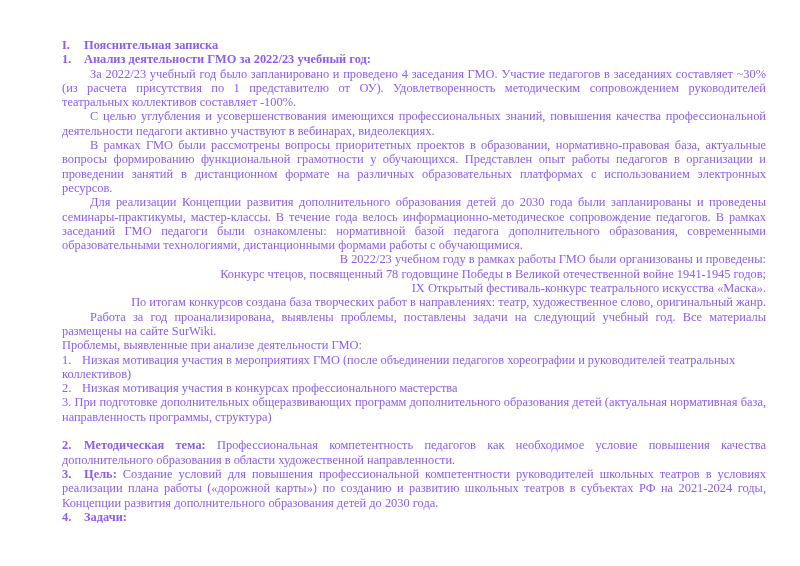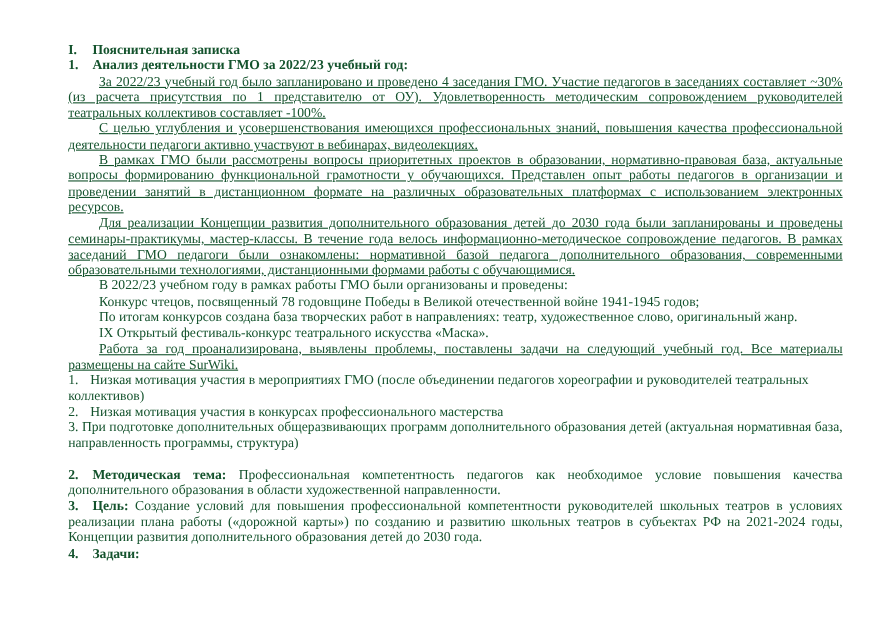--- a/index.html
+++ b/index.html
@@ -1,29 +1,29 @@
 <!DOCTYPE html>
 <html><head>
 <meta charset="utf-8">
 <style>
   html, body { margin: 0; padding: 0; background: #ffffff; }
   body { width: 800px; height: 566px; overflow: hidden; position: relative; }
   .page {
     position: absolute; left: 62px; top: 38px; width: 704px;
     font-family: "Liberation Serif", "DejaVu Serif", serif;
-    font-size: 12.4px; line-height: 14.3px; color: #14532d;
+    font-size: 12.4px; line-height: 14.3px; color: #8b5cf6;
   }
   .line { display: block; }
-  .indent { text-indent: 28px; text-decoration: underline; }
+  .indent { text-indent: 28px; }
   .para { text-align: justify; }
   .head { font-weight: bold; }
   .num { display: inline-block; width: 20px; }
   .numb { display: inline-block; width: 22px; font-weight: bold; }
   .blank { height: 14.3px; }
-  .plain-indent { padding-left: 28px; }
+  .plain-indent { padding-left: 28px; text-align: right; }
   b { font-weight: bold; }
 </style>
 </head>
 <body>
 
 <div class="page">
 
   <div class="line head">
     <span class="numb">I.</span><span>Пояснительная записка</span>
   </div>
@@ -31,25 +31,26 @@
     <span class="numb">1.</span><span>Анализ деятельности ГМО за 2022/23 учебный год:</span>
   </div>
 
   <div class="para indent">За 2022/23 учебный год было запланировано и проведено 4 заседания ГМО. Участие педагогов в заседаниях составляет ~30% (из расчета присутствия по 1 представителю от ОУ). Удовлетворенность методическим сопровождением руководителей театральных коллективов составляет -100%.</div>
   <div class="para indent">С целью углубления и усовершенствования имеющихся профессиональных знаний, повышения качества профессиональной деятельности педагоги активно участвуют в вебинарах, видеолекциях.</div>
   <div class="para indent">В рамках ГМО были рассмотрены вопросы приоритетных проектов в образовании, нормативно-правовая база, актуальные вопросы формированию функциональной грамотности у обучающихся. Представлен опыт работы педагогов в организации и проведении занятий в дистанционном формате на различных образовательных платформах с использованием электронных ресурсов.</div>
   <div class="para indent">Для реализации Концепции развития дополнительного образования детей до 2030 года были запланированы и проведены семинары-практикумы, мастер-классы. В течение года велось информационно-методическое сопровождение педагогов. В рамках заседаний ГМО педагоги были ознакомлены: нормативной базой педагога дополнительного образования, современными образовательными технологиями, дистанционными формами работы с обучающимися.</div>
 
   <div class="line plain-indent">В 2022/23 учебном году в рамках работы ГМО были организованы и проведены:</div>
   <div class="line plain-indent">Конкурс чтецов, посвященный 78 годовщине Победы в Великой отечественной войне 1941-1945 годов;</div>
+  <div class="line plain-indent">IX Открытый  фестиваль-конкурс театрального искусства «Маска».</div>
   <div class="line plain-indent">По итогам конкурсов создана база творческих работ в направлениях: театр, художественное слово, оригинальный жанр.</div>
-  <div class="line plain-indent">IX Открытый  фестиваль-конкурс театрального искусства «Маска».</div>
 
   <div class="para indent">Работа за год проанализирована, выявлены проблемы, поставлены задачи на следующий учебный год. Все материалы размещены на сайте SurWiki.</div>
 
+  <div class="line">Проблемы, выявленные при анализе деятельности ГМО:</div>
   <div class="line">
     <span class="num">1.</span><span>Низкая мотивация участия в мероприятиях ГМО (после объединении педагогов хореографии и руководителей театральных коллективов)</span>
   </div>
   <div class="line">
     <span class="num">2.</span><span>Низкая мотивация участия в конкурсах профессионального мастерства</span>
   </div>
   <div class="para">
     <span>3.</span> <span>При подготовке дополнительных общеразвивающих программ дополнительного образования детей (актуальная нормативная база, направленность программы, структура)</span>
   </div>
 

